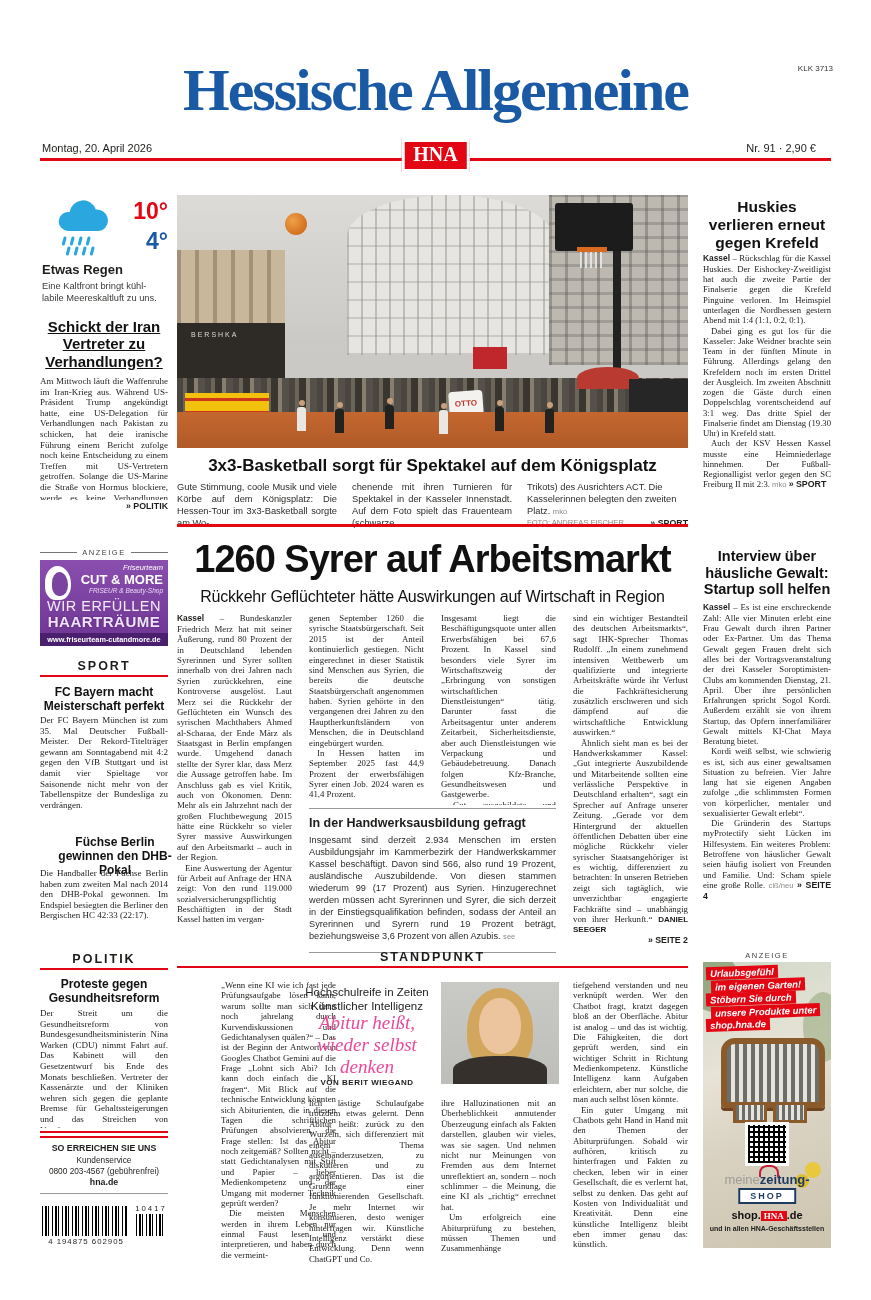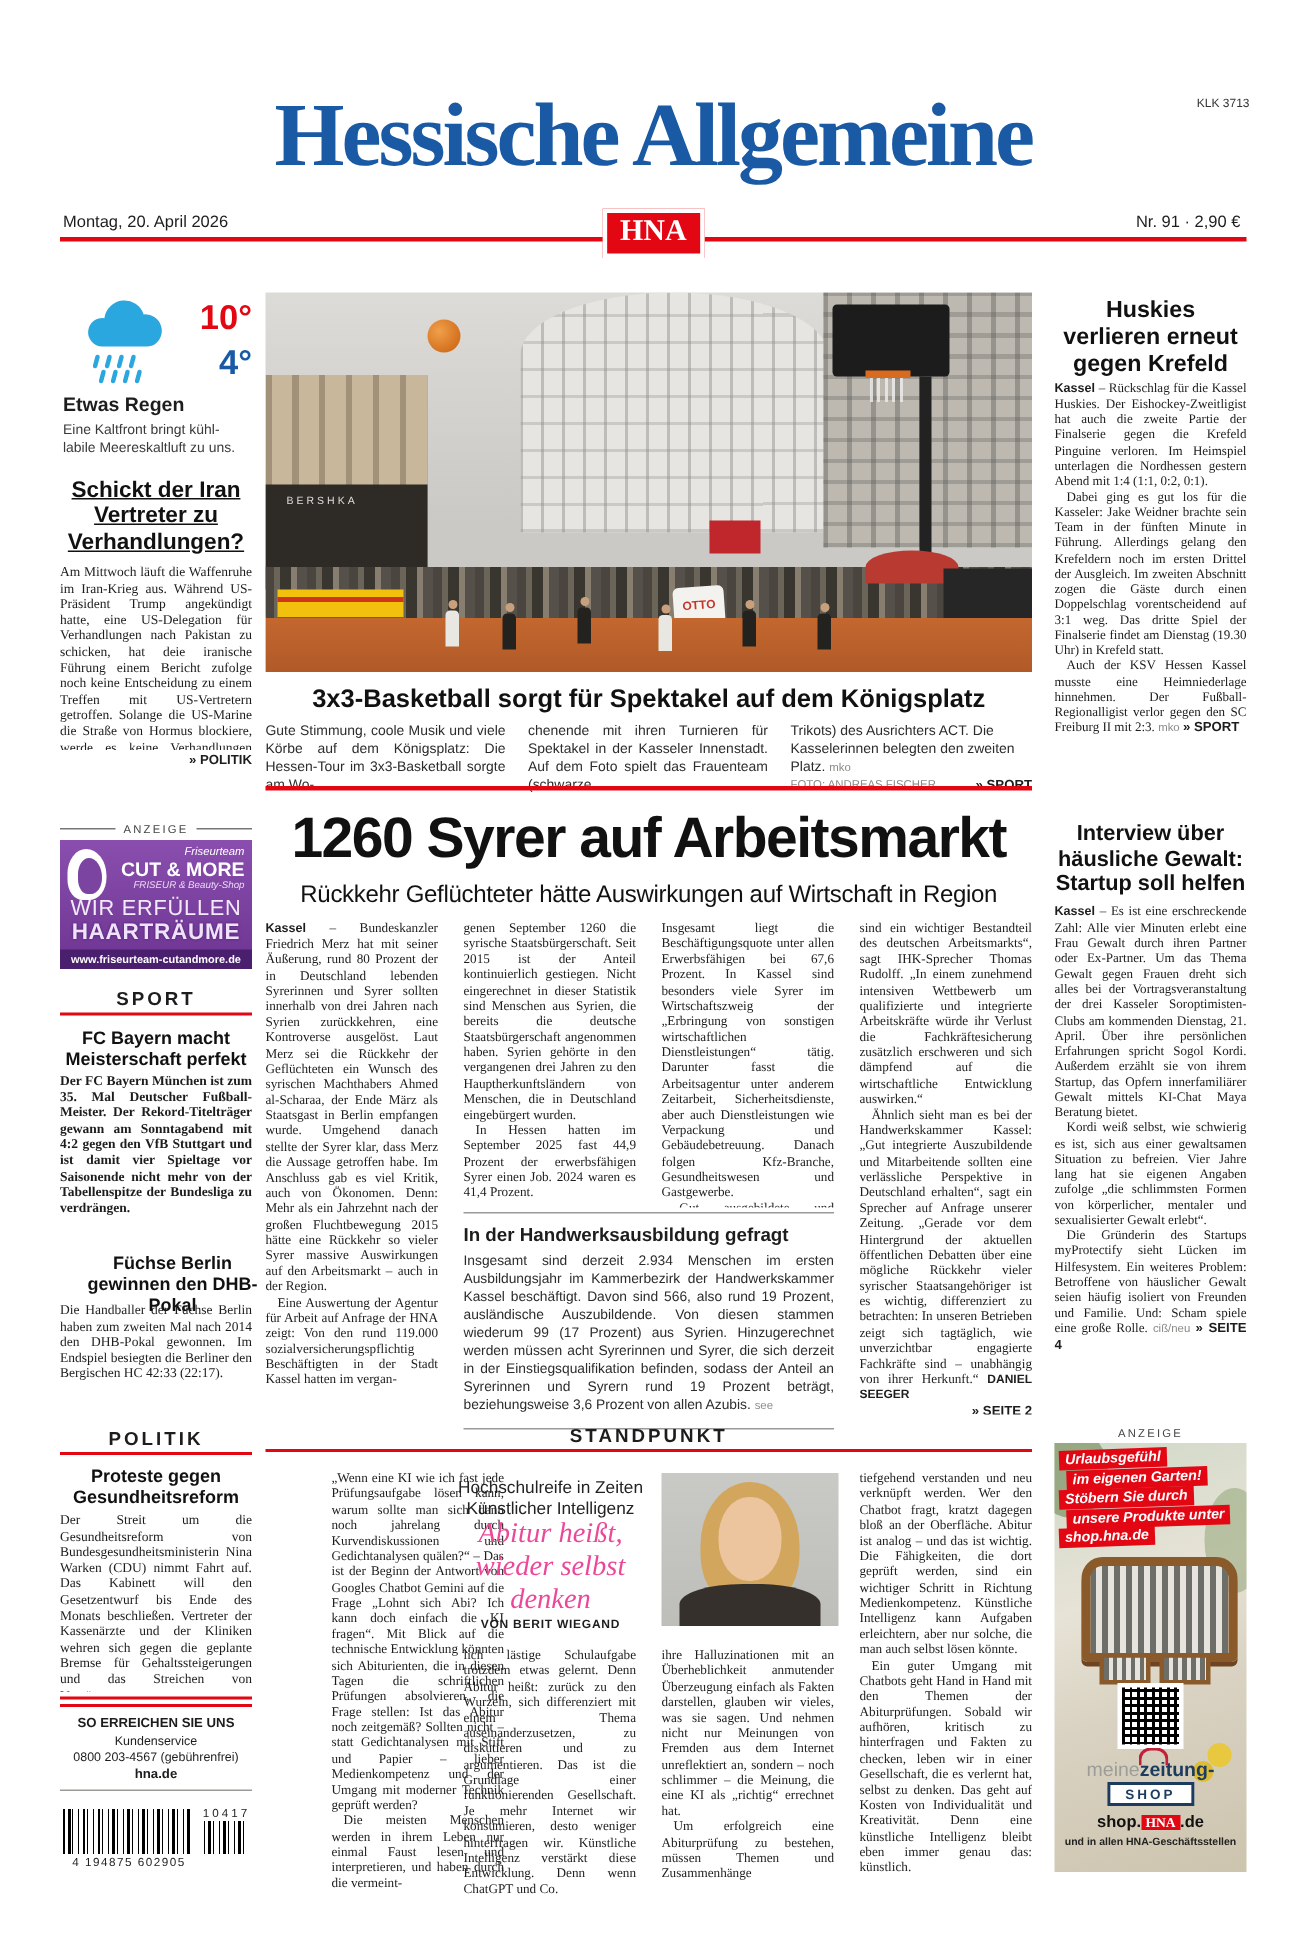--- a/index.html
+++ b/index.html
@@ -48,21 +48,21 @@
   .pl{position:absolute;width:9px;height:24px;background:#24221f;border-radius:3px 3px 0 0;}
   .pl::before{content:"";position:absolute;left:1.5px;top:-7px;width:6px;height:6px;border-radius:50%;background:#c9a07d;}
   .pl.w{background:#e9e7e2;}
 </style>
 </head>
 <body>
 
 <div class="abs" style="right:38px;top:64px;font-size:8px;color:#333;">KLK 3713</div>
 <h1 id="masthead-title" class="abs" style="margin:0;">Hessische Allgemeine</h1>
 <div class="abs" style="left:42px;top:142px;font-size:11px;">Montag, 20. April 2026</div>
-<div class="abs" style="right:44px;top:142px;font-size:11px;">Nr. 91  ·  2,90 €</div>
+<div class="abs" style="right:55px;top:142px;font-size:11px;">Nr. 91  ·  2,90 €</div>
 <div class="rule-red" style="left:40px;width:791px;top:158px;"></div>
 <div id="hna-box" class="abs">HNA</div>
 
 <svg class="abs" style="left:50px;top:200px;" width="66" height="56" viewBox="0 0 66 56">
   <path fill="#2BA7DF" d="M18 31a9.5 9.5 0 1 1 1.6-18.9A13.5 13.5 0 0 1 45.8 9.6 11 11 0 0 1 52.5 30c-2 .9-3.8 1-6 1z"></path>
   <g stroke="#2BA7DF" stroke-width="3" stroke-linecap="round">
     <line x1="15" y1="38" x2="13.4" y2="44"></line>
       <line x1="23" y1="38" x2="21.4" y2="44"></line>
     <line x1="31" y1="38" x2="29.4" y2="44"></line>
       <line x1="39" y1="38" x2="37.4" y2="44"></line>
@@ -180,21 +180,21 @@
   <div style="position:absolute;right:5px;top:12px;font-weight:bold;font-size:13px;">CUT &amp; MORE</div>
   <div style="position:absolute;right:5px;top:27px;font-style:italic;font-size:6.5px;color:#e9d9f5;">FRISEUR &amp; Beauty-Shop</div>
   <div style="position:absolute;left:0;right:0;top:38px;text-align:center;font-size:14.5px;letter-spacing:.5px;color:#f3eaf9;">WIR ERFÜLLEN</div>
   <div style="position:absolute;left:0;right:0;top:53px;text-align:center;font-weight:bold;font-size:15px;letter-spacing:.5px;color:#efe2fa;text-shadow:0 0 2px #4a1f6e;">HAARTRÄUME</div>
   <div style="position:absolute;left:0;right:0;bottom:0;background:#4a1f6e;font-size:7.3px;font-weight:bold;text-align:center;padding:2px 0;">www.friseurteam-cutandmore.de</div>
 </div>
 
 <div class="sec-head" style="left:40px;top:659px;width:128px;">SPORT</div>
 <div class="rule-thin-red" style="left:40px;width:128px;top:675px;"></div>
 <div class="story-title" style="left:40px;top:686px;width:128px;font-size:12px;">FC Bayern macht Meisterschaft perfekt</div>
-<div class="body-text abs" style="left:40px;top:715px;width:128px;height:112px;font-size:9px;font-weight:bold;">Der FC Bayern München ist zum 35. Mal Deutscher Fußball-Meister. Der Rekord-Titelträger gewann am Sonntagabend mit 4:2 gegen den VfB Stuttgart und ist damit vier Spieltage vor Saisonende nicht mehr von der Tabellenspitze der Bundesliga zu verdrängen.</div>
+<div class="body-text abs" style="left:40px;top:715px;width:128px;height:112px;font-size:9px;">Der FC Bayern München ist zum 35. Mal Deutscher Fußball-Meister. Der Rekord-Titelträger gewann am Sonntagabend mit 4:2 gegen den VfB Stuttgart und ist damit vier Spieltage vor Saisonende nicht mehr von der Tabellenspitze der Bundesliga zu verdrängen.</div>
 <div class="story-title" style="left:51px;top:836px;width:128px;font-size:12px;">Füchse Berlin gewinnen den DHB-Pokal</div>
 <div class="body-text abs" style="left:40px;top:868px;width:128px;height:70px;font-size:9px;">Die Handballer der Füchse Berlin haben zum zweiten Mal nach 2014 den DHB-Pokal gewonnen. Im Endspiel besiegten die Berliner den Bergischen HC 42:33 (22:17).</div>
 
 <div class="sec-head" style="left:40px;top:952px;width:128px;">POLITIK</div>
 <div class="rule-thin-red" style="left:40px;width:128px;top:968px;"></div>
 <div class="story-title" style="left:40px;top:978px;width:128px;font-size:12px;">Proteste gegen Gesundheitsreform</div>
 <div class="body-text abs" style="left:40px;top:1008px;width:128px;height:120px;font-size:9px;">Der Streit um die Gesundheitsreform von Bundesgesundheitsministerin Nina Warken (CDU) nimmt Fahrt auf. Das Kabinett will den Gesetzentwurf bis Ende des Monats beschließen. Vertreter der Kassenärzte und der Kliniken wehren sich gegen die geplante Bremse für Gehaltssteigerungen und das Streichen von Vergütungen.</div>
 
 <div class="abs" style="left:40px;top:1131px;width:128px;height:3px;border-top:2.5px solid #e30613;border-bottom:2.5px solid #e30613;"></div>
 <div class="abs" style="left:40px;top:1143px;width:128px;text-align:center;font-weight:bold;font-size:8.8px;">SO ERREICHEN SIE UNS</div>

